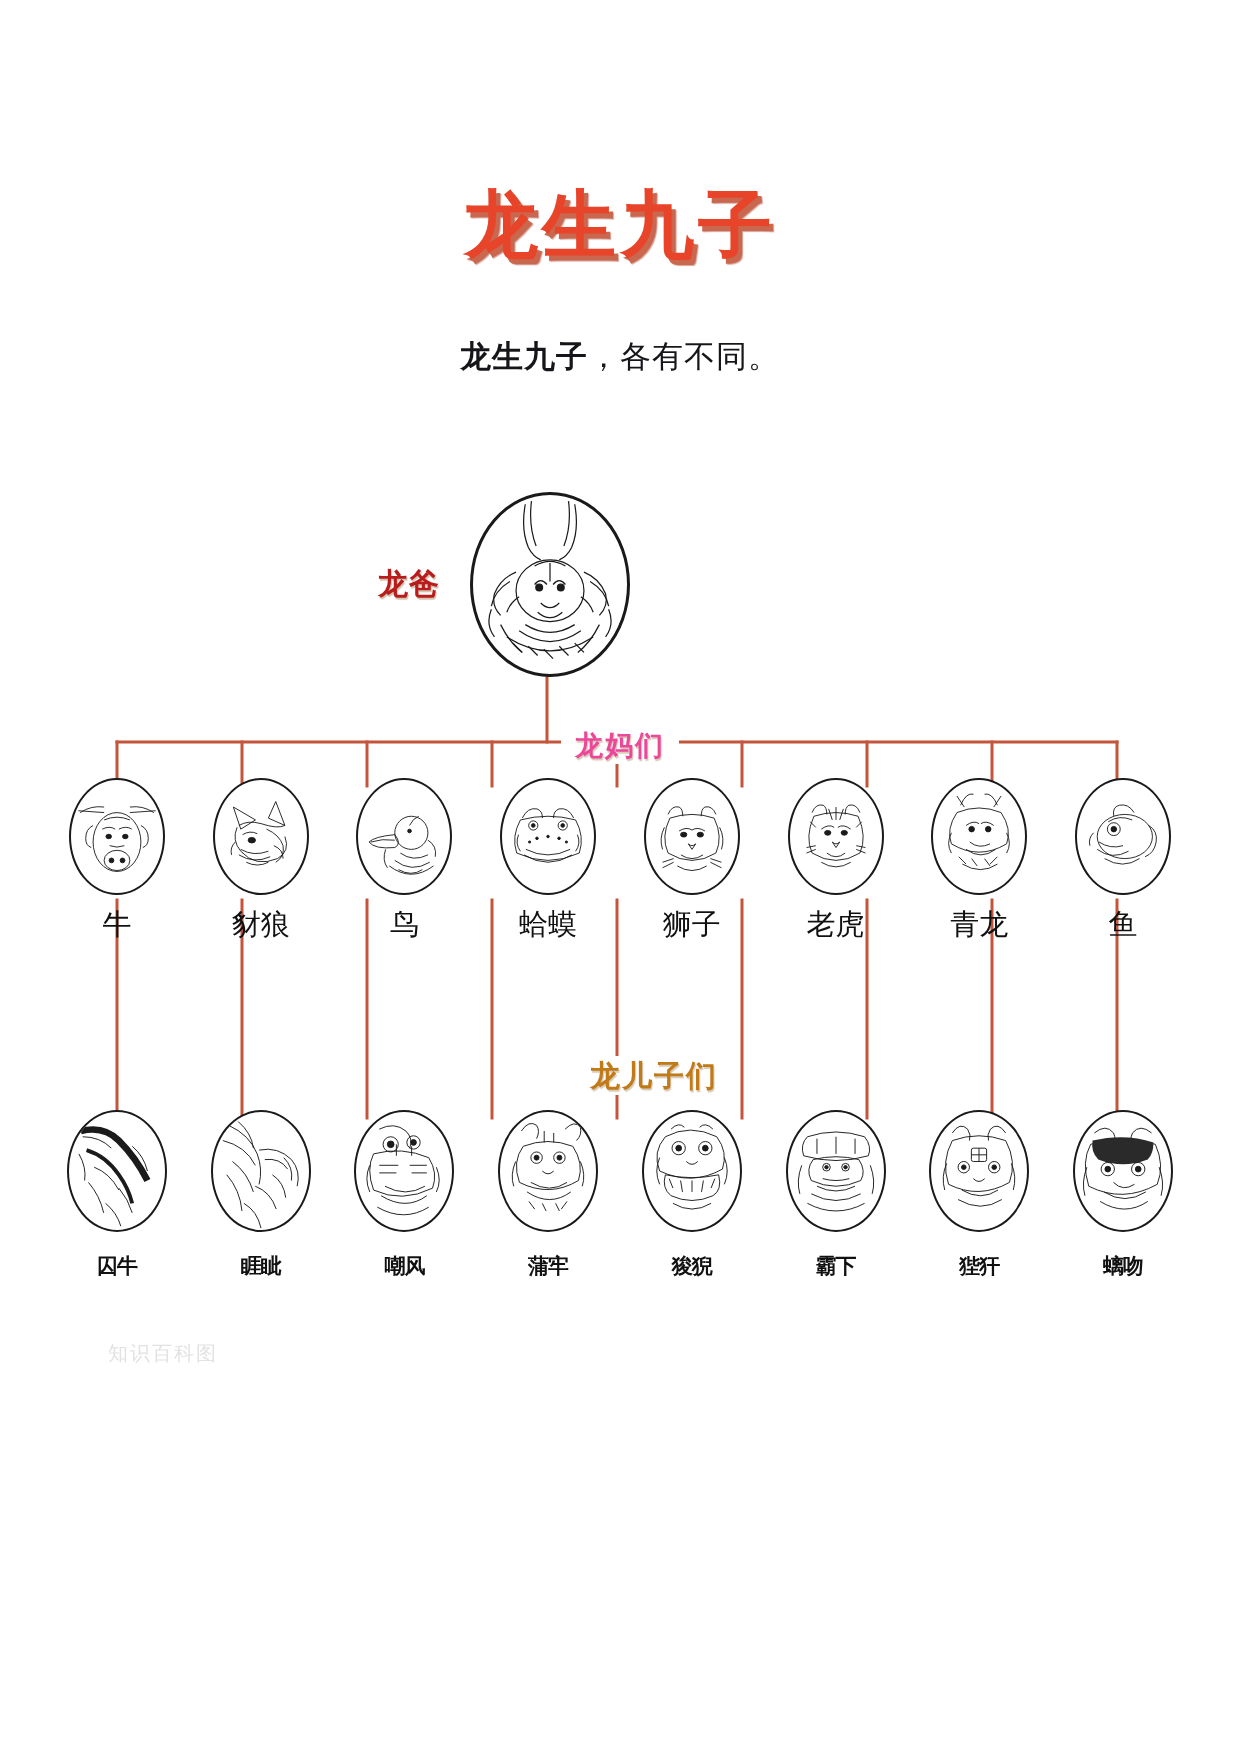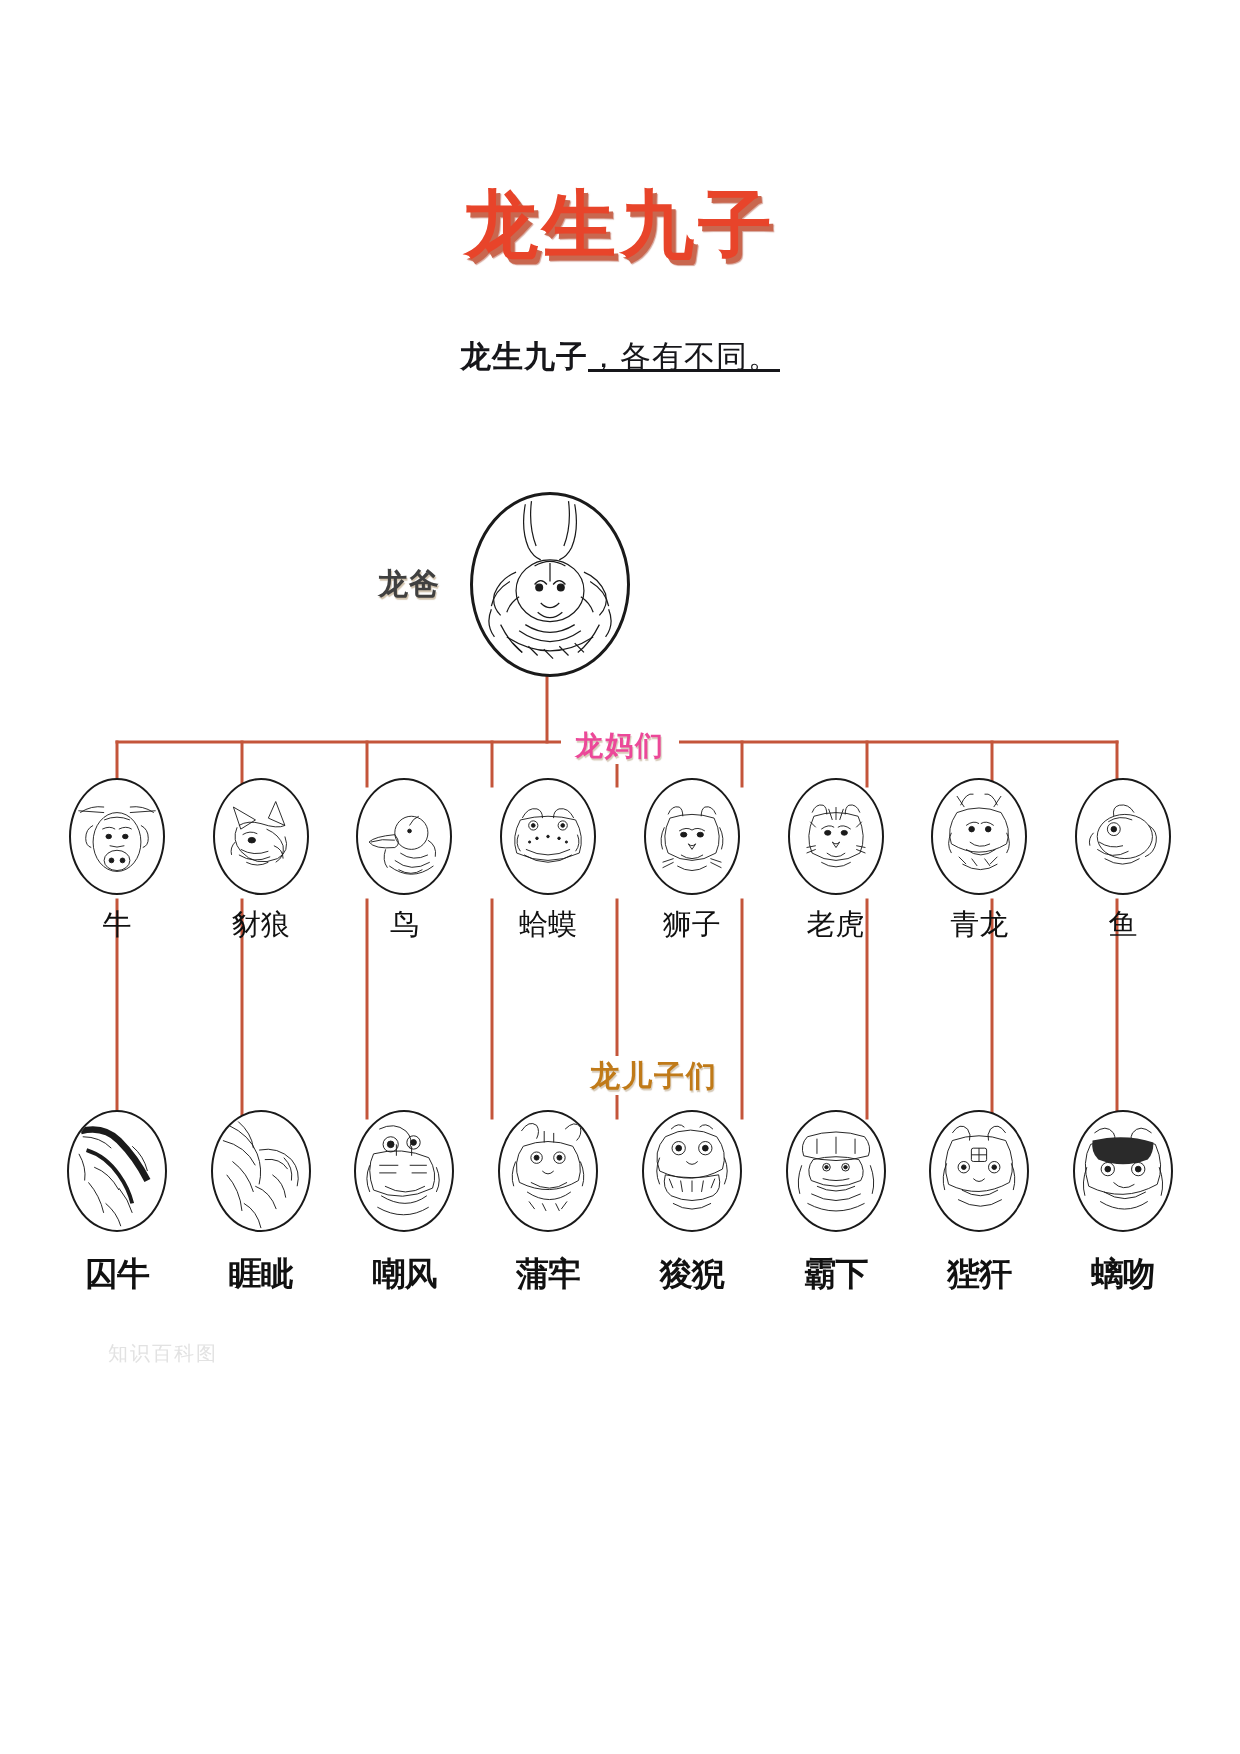--- a/index.html
+++ b/index.html
@@ -42,21 +42,21 @@
     left: 0;
     top: 336px;
     width: 1240px;
     text-align: center;
     font-size: 31px;
     color: #16161a;
     letter-spacing: 1px;
     font-family: "DejaVu Sans", "Liberation Sans", sans-serif;
   }
   .subtitle .strong { font-weight: bold; }
-  .subtitle .light  { font-weight: normal; text-decoration: underline; }
+  .subtitle .light  { font-weight: normal; }
 
   
   #wires {
     position: absolute;
     left: 0; top: 0;
     width: 1240px; height: 1754px;
     pointer-events: none;
   }
 
   
@@ -78,21 +78,21 @@
     width: 154px;
     height: 179px;
     border-width: 3px;
   }
   .label-father {
     position: absolute;
     left: 378px;
     top: 564px;
     font-size: 30px;
     font-weight: bold;
-    color: #404040;
+    color: #b91c1c;
     letter-spacing: 1px;
     text-shadow: 1px 2px 1px rgba(120,80,20,.35);
     font-family: "DejaVu Sans", "Liberation Sans", sans-serif;
   }
 
   .label-mothers {
     position: absolute;
     left: 0;
     top: 727px;
     width: 1240px;
@@ -152,21 +152,21 @@
   }
   .cell-label {
     margin-top: 10px;
     font-size: 29px;
     color: #111;
     white-space: nowrap;
     font-family: "DejaVu Sans", "Liberation Sans", sans-serif;
   }
   #sons-row .cell-label {
     margin-top: 20px;
-    font-size: 33px;
+    font-size: 21px;
     font-weight: bold;
     letter-spacing: -1px;
   }
 
   
   .art { display:block; width:100%; height:100%; }
 
   .watermark {
     position: absolute;
     left: 108px;

